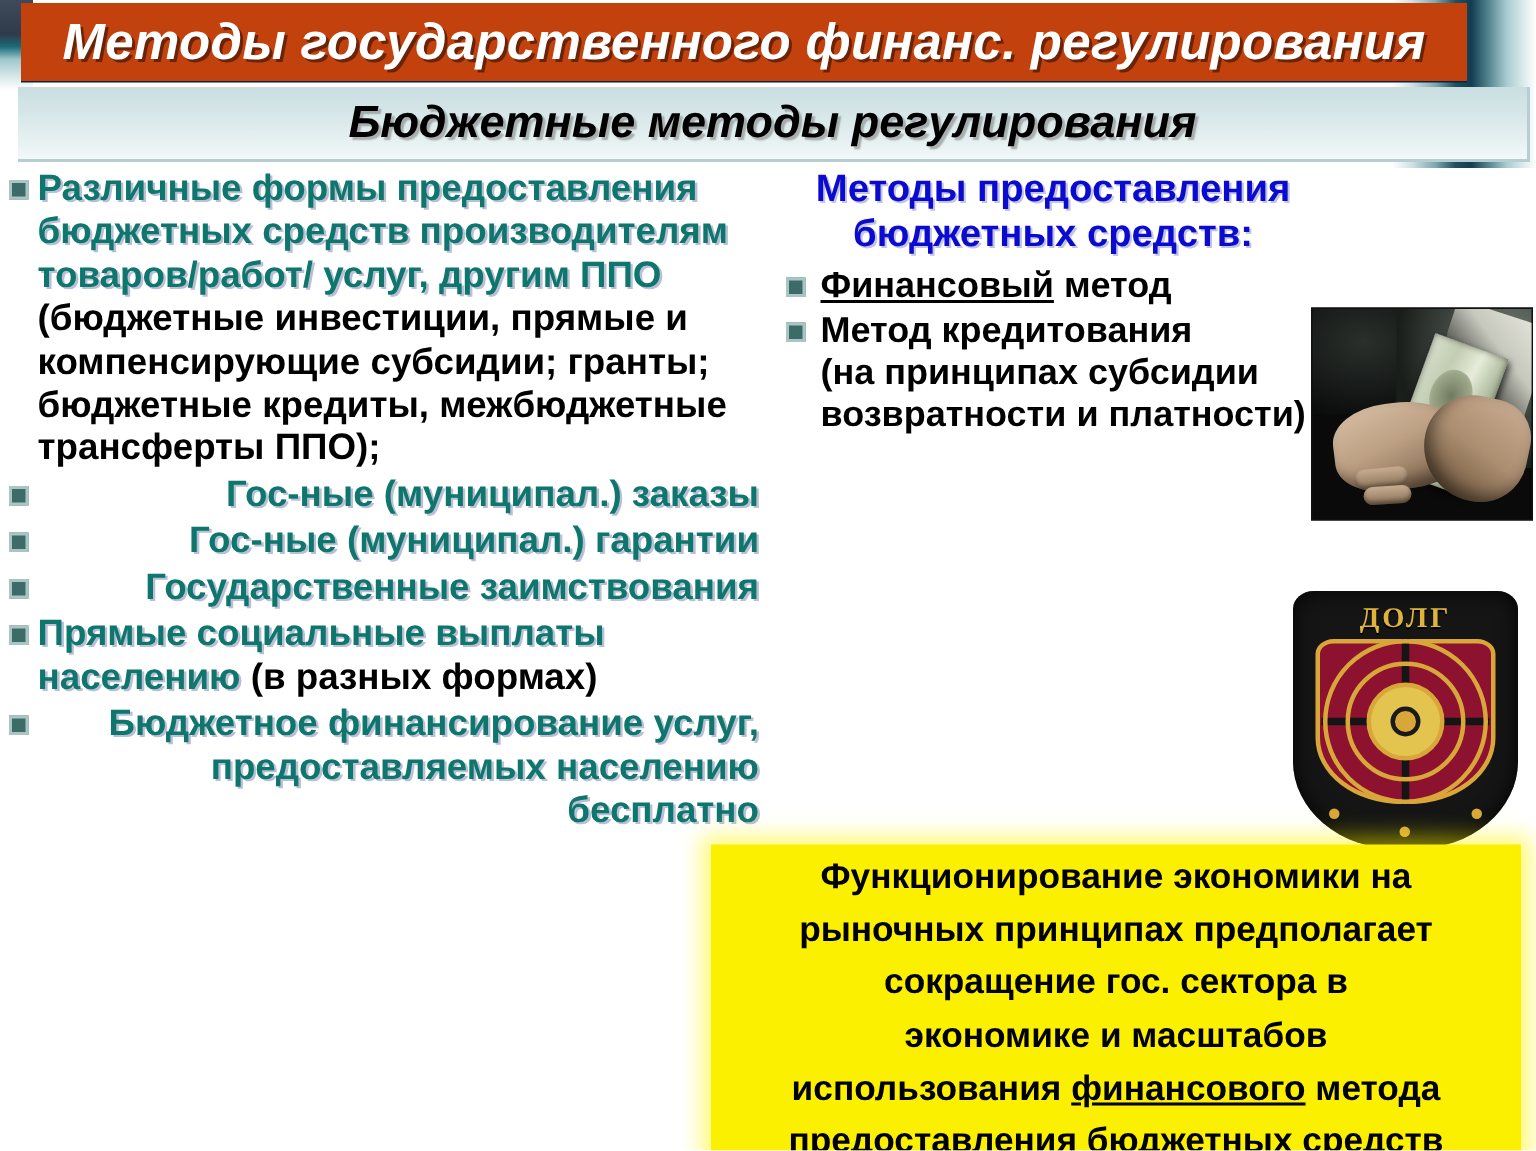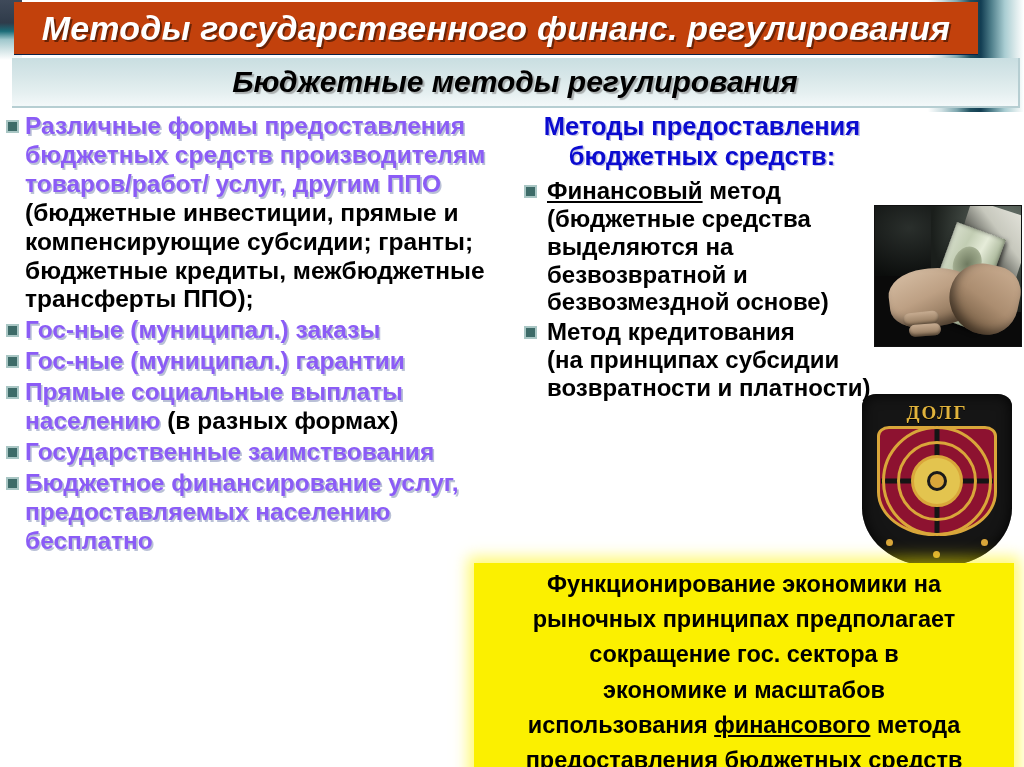--- a/index.html
+++ b/index.html
@@ -99,22 +99,23 @@
     margin-right: 10px;
   }
   .btext {
     flex: 1 1 auto;
     font-size: 24.5px;
     font-weight: bold;
     line-height: 1.17;
     color: #000000;
   }
   .navy {
-    color: #8b5cf6;
+    color: #0f766e;
     text-shadow: 1.6px 1.6px 0 #b9c0d6;
+    text-align: right;
   }
   .blk { color: #000000; }
   .ul { text-decoration: underline; }
 
   .col-left .btext { font-size: 24.5px; line-height: 1.18; }
   .col-right .btext { font-size: 24px; line-height: 1.16; }
 
   .rh {
     color: #0b0bd0;
     font-size: 25.5px;
@@ -251,42 +252,42 @@
       <div class="btext navy">Гос-ные (муниципал.) заказы</div>
     </div>
 
     <div class="bullet-item">
       <div class="sq"></div>
       <div class="btext navy">Гос-ные (муниципал.) гарантии</div>
     </div>
 
     <div class="bullet-item">
       <div class="sq"></div>
+      <div class="btext navy">Государственные заимствования</div>
+    </div>
+
+    <div class="bullet-item">
+      <div class="sq"></div>
       <div class="btext"><span class="navy">Прямые социальные выплаты населению </span><span class="blk">(в разных формах)</span></div>
     </div>
 
     <div class="bullet-item">
       <div class="sq"></div>
-      <div class="btext navy">Государственные заимствования</div>
-    </div>
-
-    <div class="bullet-item">
-      <div class="sq"></div>
       <div class="btext navy">Бюджетное финансирование услуг, предоставляемых  населению бесплатно</div>
     </div>
 
   </div>
 
   <div class="col-right">
 
     <div class="rh">Методы предоставления бюджетных средств:</div>
 
     <div class="bullet-item">
       <div class="sq sq-r"></div>
-      <div class="btext"><span class="blk ul">Финансовый</span><span class="blk"> метод</span><br><span class="blk">(бюджетные средства выделяются на безвозвратной и безвозмездной основе)</span></div>
+      <div class="btext"><span class="blk ul">Финансовый</span><span class="blk"> метод</span><br></div>
     </div>
 
     <div class="bullet-item">
       <div class="sq sq-r"></div>
       <div class="btext"><span class="blk">Метод кредитования</span><br><span class="blk">(на принципах субсидии возвратности и платности)</span></div>
     </div>
 
   </div>
 
   <div class="photo-money">

